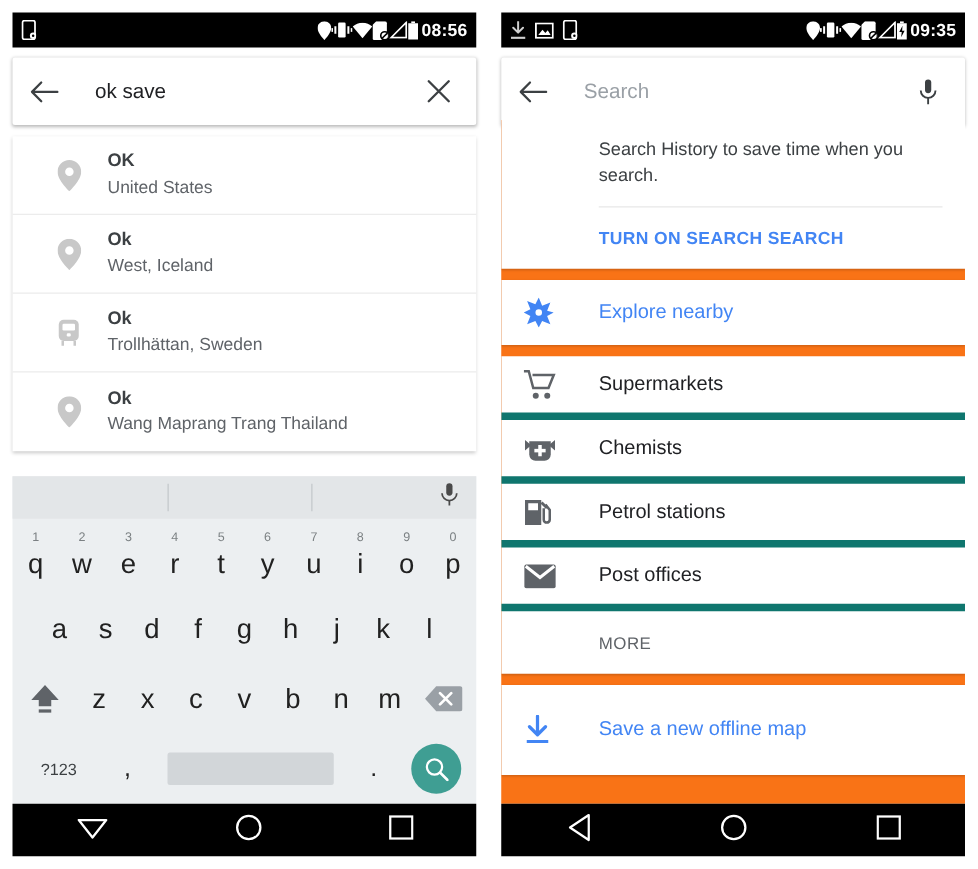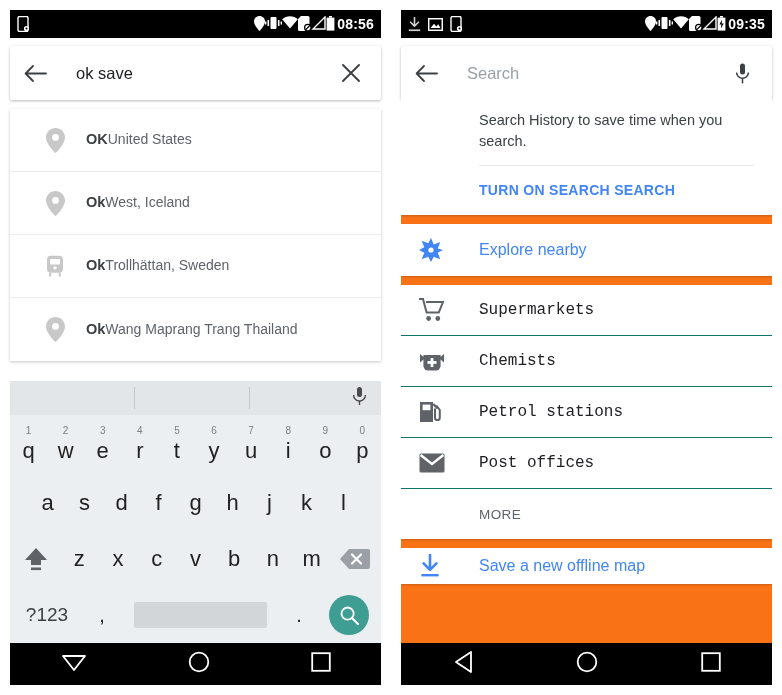--- a/index.html
+++ b/index.html
@@ -16,21 +16,21 @@
 
   
   .statusbar {
     height: 28px; background: #000; color: #fff;
     display: flex; align-items: center;
     font-size: 13px; font-weight: bold;
     margin: 10px 10px 0 10px;
     padding: 0 7px;
   }
   .sb-left { display: flex; align-items: center; gap: 7px; flex: 1; }
-  .sb-right { display: flex; align-items: flex-start; gap: 0; }
+  .sb-right { display: flex; align-items: center; gap: 0; }
   .sb-ico { display: inline-flex; align-items: center; justify-content: center; }
   .sb-time { font-size: 14px; letter-spacing: .2px; margin-left: 2px; }
 
   
   .searchbar {
     margin: 8px 10px 0 10px; height: 54px; background: #fff;
     border-radius: 2px; display: flex; align-items: center;
     box-shadow: 0 1px 3px rgba(0,0,0,.28);
     padding: 0 14px;
   }
@@ -44,21 +44,21 @@
     margin: 9px 10px 0 10px; background: #fff;
     box-shadow: 0 1px 3px rgba(0,0,0,.22);
   }
   .suggest-row {
     display: flex; align-items: center;
     height: 63px; padding: 0 14px;
     border-bottom: 1px solid #ececec;
   }
   .suggest-row:last-child { border-bottom: none; }
   .suggest-ico { width: 62px; display: flex; align-items: center; justify-content: center; color: #c6c6c6; }
-  .suggest-txt { display: flex; justify-content: center; }
+  .suggest-txt { display: flex; flex-direction: column; justify-content: center; }
   .suggest-title { font-size: 14.5px; font-weight: bold; color: #3c4043; line-height: 1.35; }
   .suggest-sub { font-size: 14px; color: #5f6368; line-height: 1.4; }
 
   
   .keyboard { position: absolute; left: 10px; right: 10px; bottom: 52px; background: #eceff1; }
   .kb-strip {
     height: 34px; background: #e3e6e8; display: flex; align-items: center;
     position: relative;
   }
   .kb-strip .divider { position: absolute; top: 6px; bottom: 6px; width: 1px; background: #c4c8ca; }
@@ -72,21 +72,21 @@
   }
   .kb-key .num {
     position: absolute; top: -14px; left: 50%; transform: translateX(-50%);
     font-size: 10px; color: #7b8083; font-weight: normal;
   }
   .kb-row-2 { padding: 0 19px; }
   .kb-row-3 { padding: 0 2px; }
   .kb-row-1 { padding-top: 12px; height: 60px; }
   .kb-special { flex: 0 0 48px; display: flex; align-items: center; justify-content: center; }
   .kb-row-4 { height: 56px; padding: 0 6px; }
-  .kb-sym { flex: 0 0 62px; text-align: center; font-size: 19px; color: #3c4043; }
+  .kb-sym { flex: 0 0 62px; text-align: center; font-size: 13px; color: #3c4043; }
   .kb-comma { flex: 0 0 48px; text-align: center; font-size: 20px; color: #212121; }
   .kb-period { flex: 0 0 48px; text-align: center; font-size: 20px; color: #212121; }
   .kb-space { flex: 1; height: 26px; background: #d2d6d9; border-radius: 2px; margin: 0 8px; }
   .kb-enter {
     flex: 0 0 52px; display: flex; align-items: center; justify-content: center;
   }
   .kb-enter .circle {
     width: 40px; height: 40px; border-radius: 50%;
     background: #3f9e93; display: flex; align-items: center; justify-content: center;
   }
@@ -101,27 +101,27 @@
   
   .rbody { position: absolute; left: 10px; right: 10px; top: 96px; bottom: 52px; background: #f97316; overflow: hidden; }
   .card { background: #fff; margin: 0 0 9px 0; box-shadow: 0 1px 2px rgba(0,0,0,.2); }
   .hist-card { margin-top: 0; }
   .hist-text { padding: 14px 18px 14px 78px; font-size: 14.5px; color: #3c4043; line-height: 1.42; }
   .hist-div { height: 1px; background: #e8e8e8; margin: 0 18px 0 78px; }
   .hist-action { padding: 16px 18px 17px 78px; font-size: 14px; font-weight: bold; color: #4285f4; letter-spacing: .3px; }
   .explore-row { display: flex; align-items: center; height: 52px; padding: 0 18px; }
   .explore-ico { width: 60px; display: flex; align-items: center; }
   .explore-label { font-size: 16px; color: #4285f4; }
-  .cat-row { display: flex; align-items: center; height: 51px; padding: 0 18px; border-bottom: 1px solid #0f766e; font-family: Liberation Mono, monospace; }
+  .cat-row { display: flex; align-items: center; height: 51px; padding: 0 18px; border-bottom: 6px solid #0f766e; }
   .cat-row:last-child { border-bottom: none; }
   .cat-ico { width: 60px; display: flex; align-items: center; color: #5f6368; }
   .cat-label { font-size: 16px; color: #202124; }
   .more-row { display: flex; align-items: center; height: 50px; padding: 0 18px 0 78px; }
   .more-label { font-size: 13.5px; color: #5f6368; letter-spacing: .4px; }
-  .offline-row { display: flex; align-items: center; height: 36px; padding: 0 18px; }
+  .offline-row { display: flex; align-items: center; height: 72px; padding: 0 18px; }
   .offline-ico { width: 60px; display: flex; align-items: center; }
   .offline-label { font-size: 16px; color: #4285f4; }
 </style>
 </head>
 <body>
 
 <div class="screens">
 
   <div class="phone phone-left">
 

